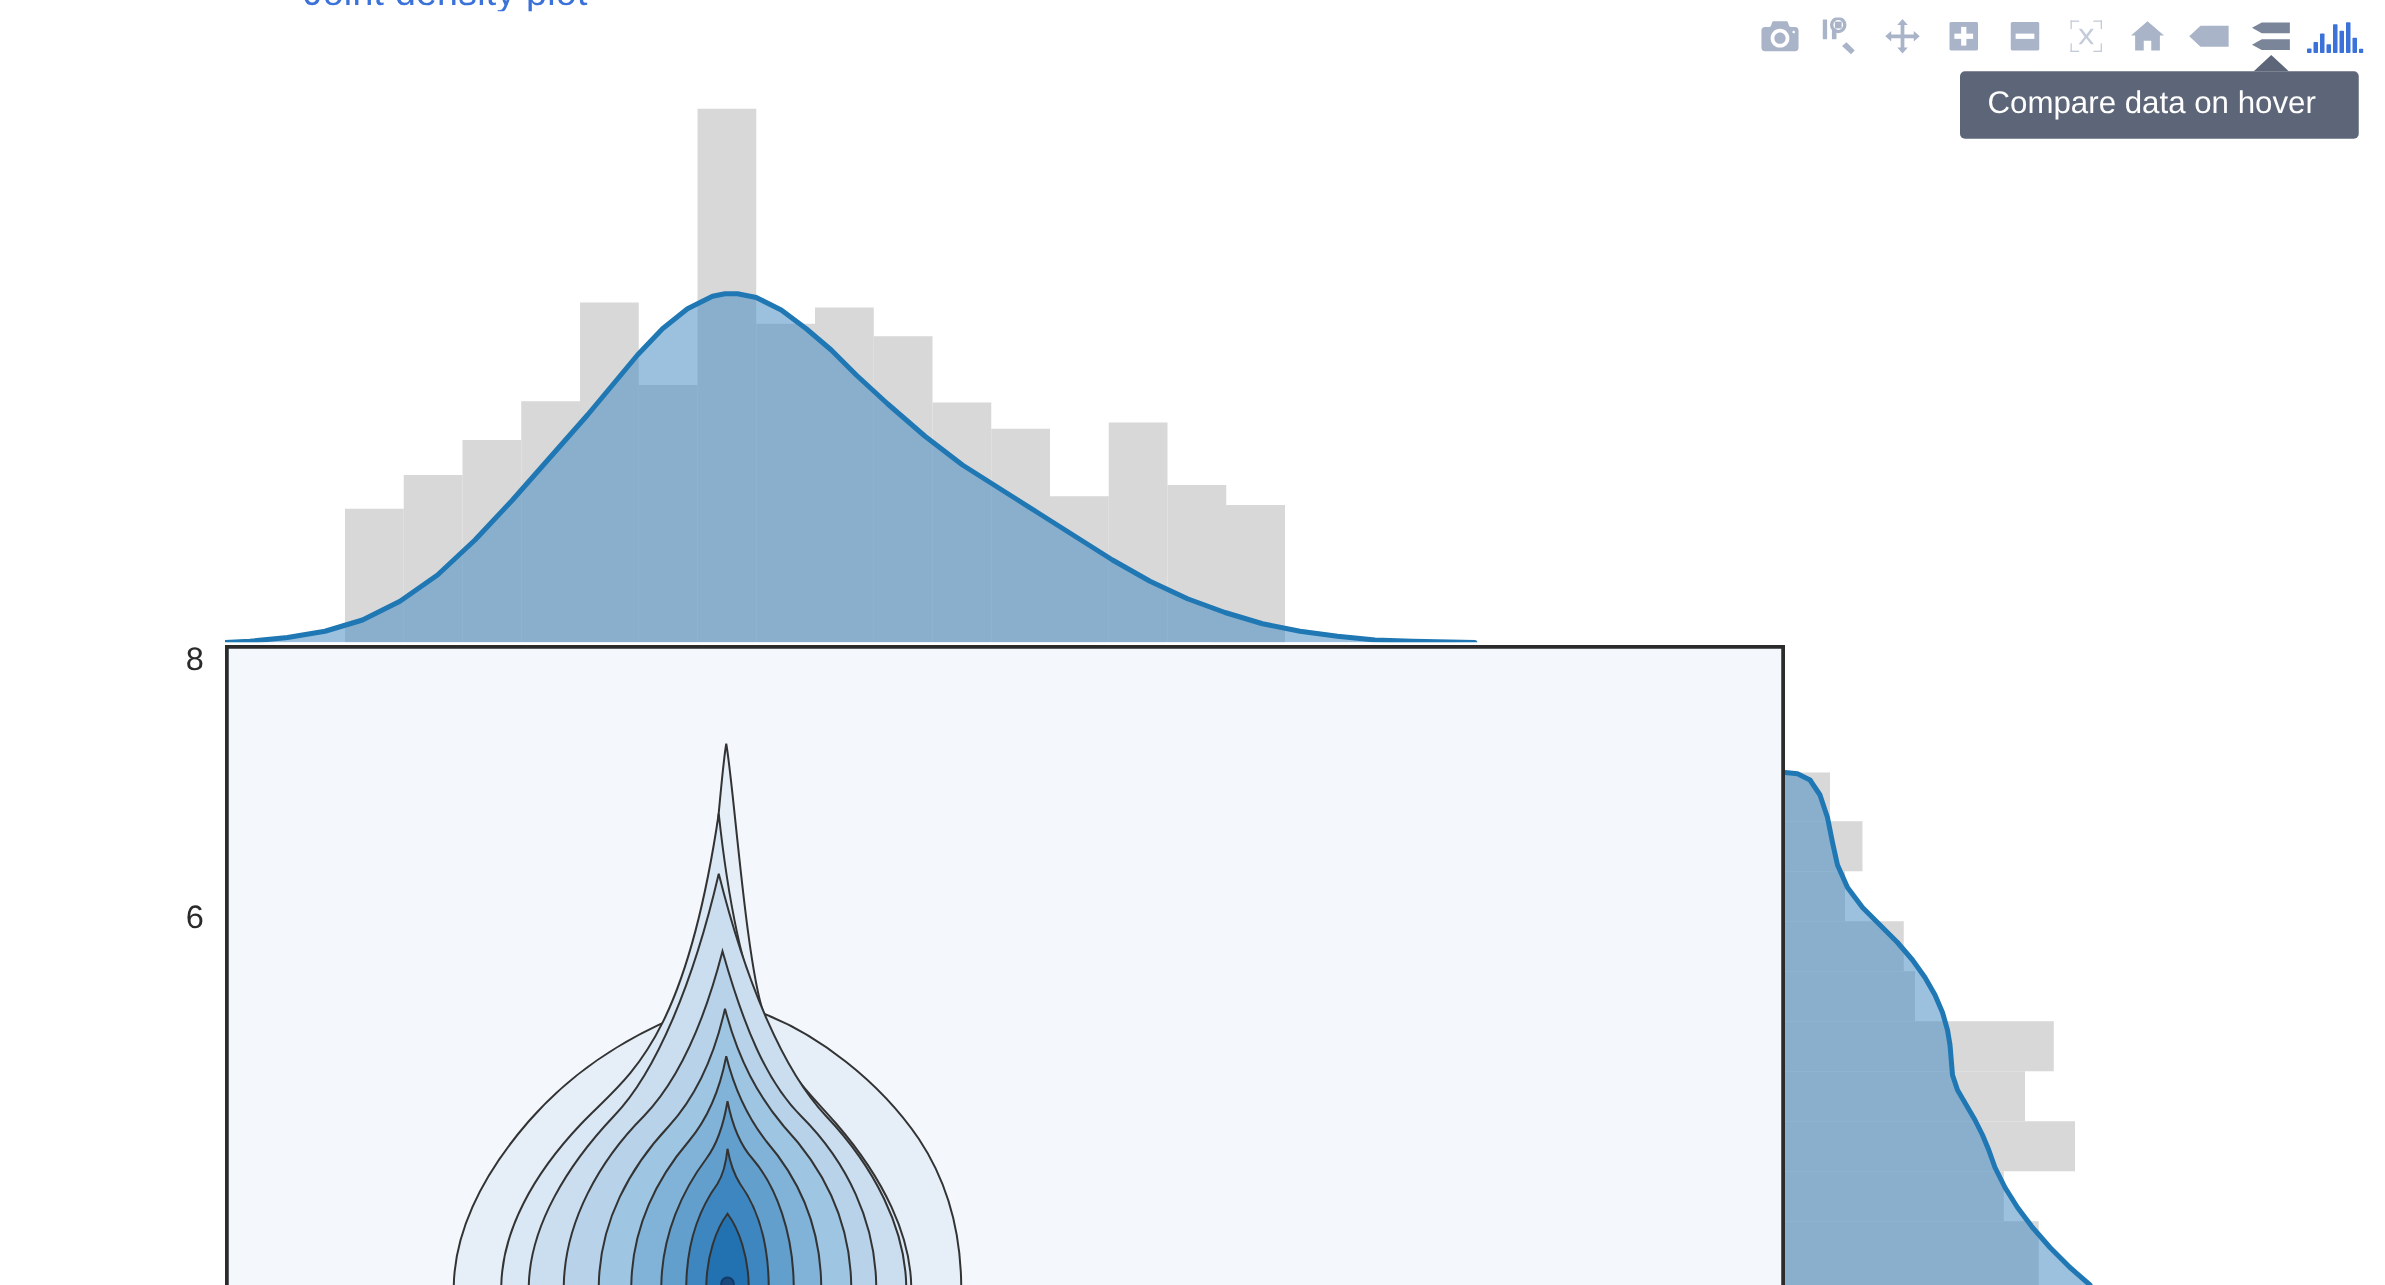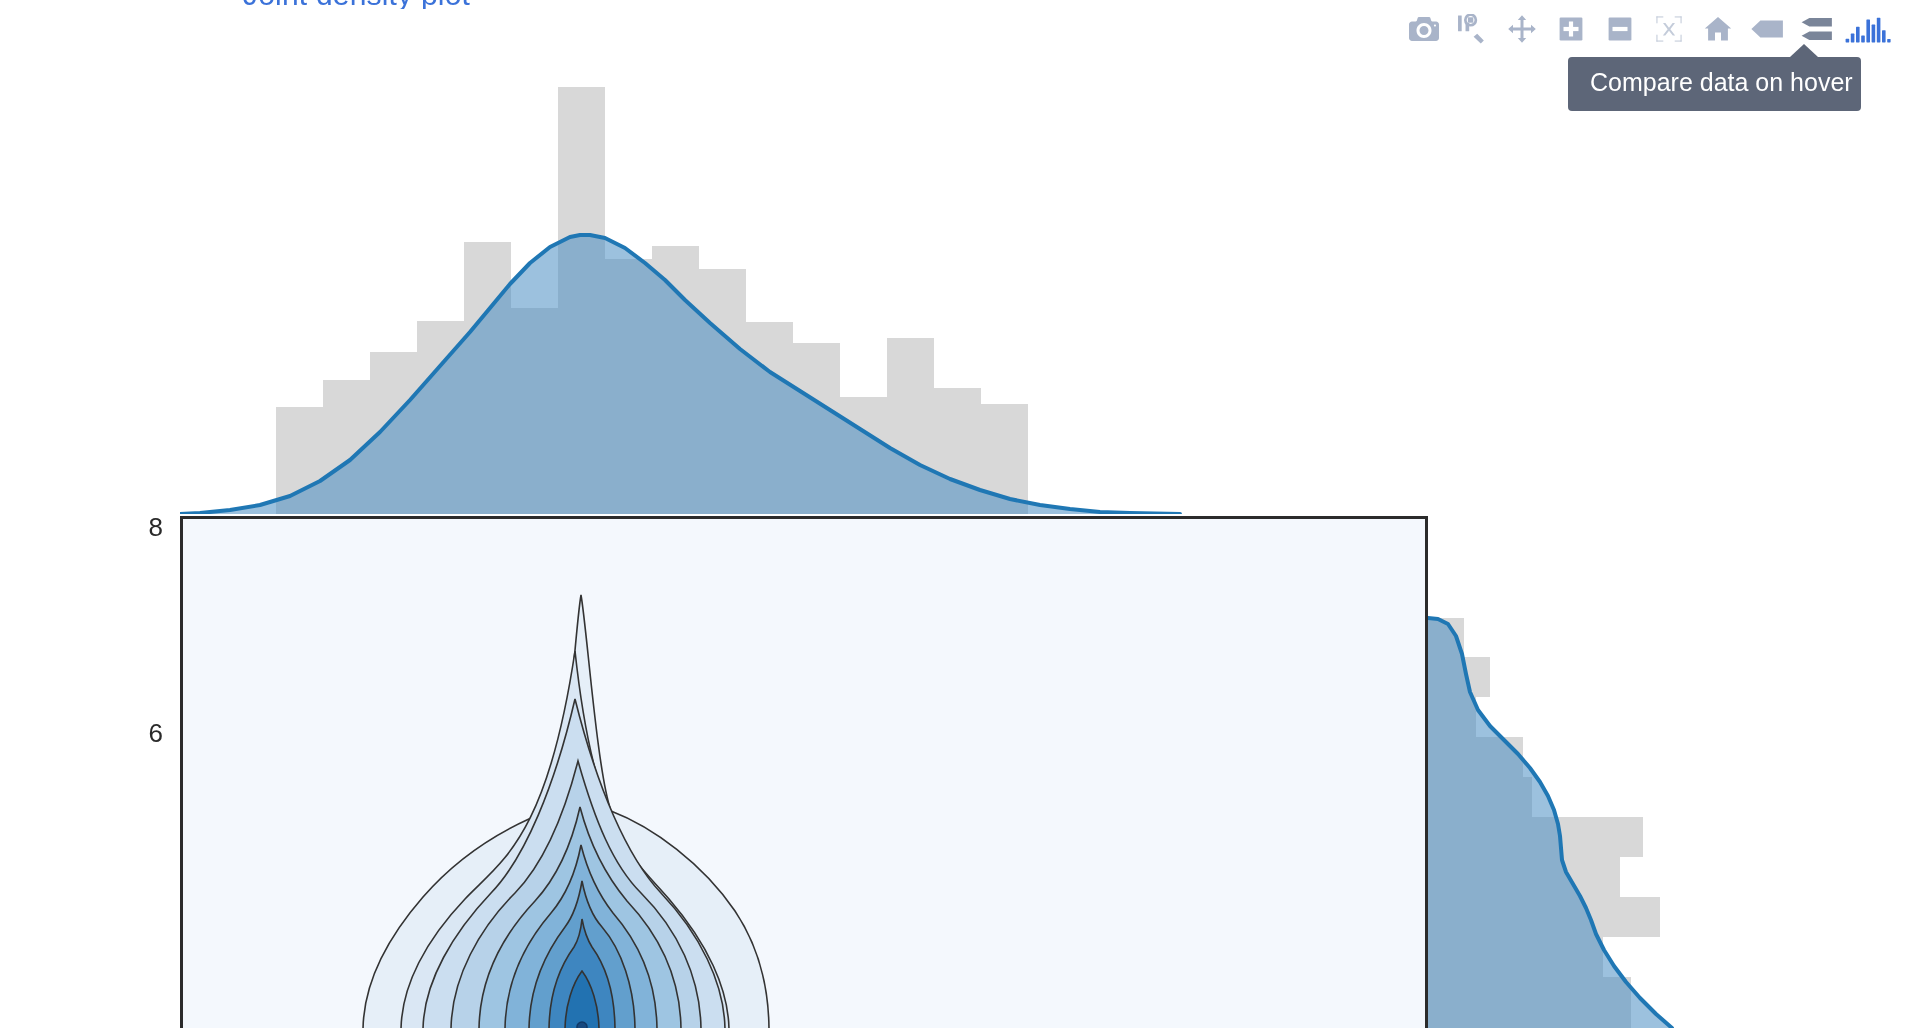--- a/index.html
+++ b/index.html
@@ -57,21 +57,21 @@
   .mb-logo { width: 56px; height: 46px; display:flex; align-items:center; justify-content:center; }
 
   
   #tooltip {
     position: absolute;
     left: 1568px;
     top: 57px;
     background: #5d6678;
     color: #ffffff;
     font-size: 25px;
-    padding: 11px 8px 14px 22px;
+    padding: 11px 34px 14px 22px;
     border-radius: 4px;
     white-space: nowrap;
     z-index: 30;
     font-family: "Liberation Sans", sans-serif;
   }
   #tooltip::after {
     content: "";
     position: absolute;
     top: -13px;
     left: 50%;

